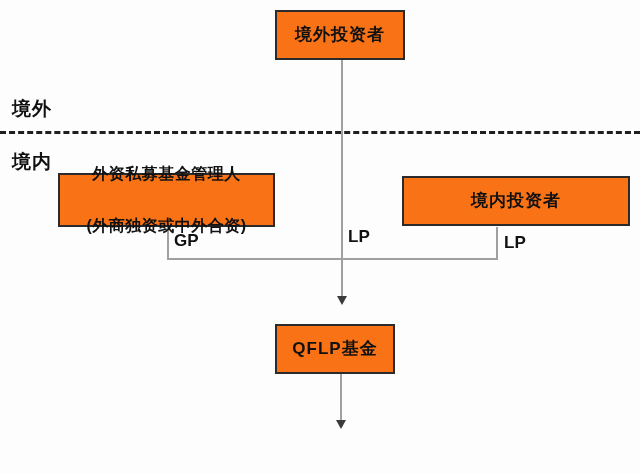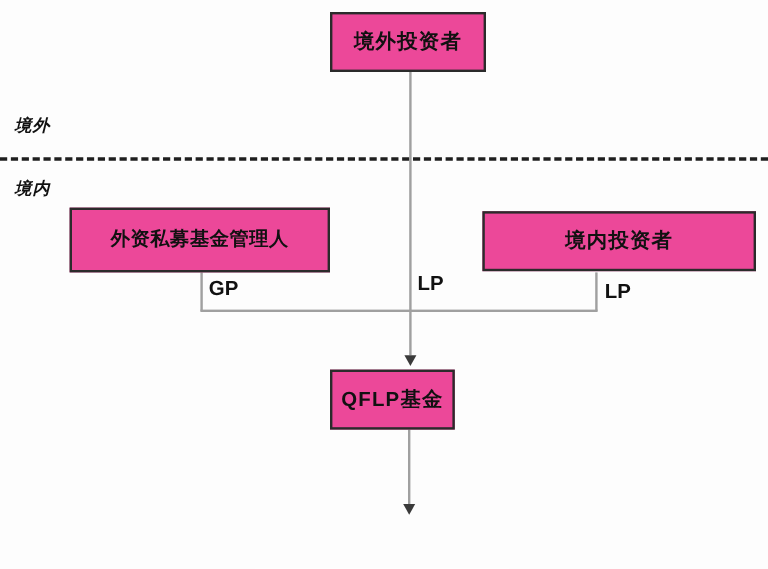--- a/index.html
+++ b/index.html
@@ -13,37 +13,36 @@
     height: 474px;
     background: #fdfdfd;
     font-family: "Liberation Sans", "DejaVu Sans", sans-serif;
     color: #111111;
     overflow: hidden;
   }
   .node {
     position: absolute;
     box-sizing: border-box;
     border: 2px solid #2b2b2b;
-    background: #ec4899;
+    background: #f97316;
     display: flex;
     flex-direction: column;
     align-items: center;
     justify-content: center;
     font-weight: bold;
     font-size: 17px;
     letter-spacing: 1px;
     text-align: center;
     line-height: 1.25;
   }
   .region-label {
     position: absolute;
     font-weight: bold;
-    font-size: 14px;
+    font-size: 19px;
     letter-spacing: 2px;
-    font-style: italic;
   }
   .divider {
     position: absolute;
     left: 0;
     width: 640px;
     height: 0;
     border-top: 3px dashed #1f1f1f;
   }
   .line {
     position: absolute;
@@ -63,21 +62,21 @@
     position: absolute;
     font-weight: bold;
     font-size: 17px;
   }
   .cjk-label { letter-spacing: 1px; }
 
   
   #box-overseas-investor { left: 275px; top: 10px;  width: 130px; height: 50px; }
   #box-fund-manager      { left: 58px;  top: 173px; width: 217px; height: 54px; font-size: 16px; letter-spacing: 0.5px; gap: 32px; }
   #box-domestic-investor { left: 402px; top: 176px; width: 228px; height: 50px; }
-  #box-qflp-fund         { left: 275px; top: 308px; width: 104px; height: 50px; align-items: center; }
+  #box-qflp-fund         { left: 275px; top: 324px; width: 120px; height: 50px; align-items: center; }
   #box-investee          { left: 270px; top: 432px; width: 143px; height: 38px; }
 
   #label-overseas { left: 12px; top: 96px; }
   #label-domestic { left: 12px; top: 149px; }
   #divider-border { top: 131px; }
 
   #line-center-vertical { left: 341px; top: 60px;  height: 236px; }
   #arrow-into-qflp      { left: 337px; top: 296px; }
   #line-left-stub       { left: 167px; top: 227px; height: 32px; }
   #line-right-stub      { left: 496px; top: 227px; height: 32px; }
@@ -114,20 +113,21 @@
   <div class="edge-label" id="edge-gp">GP</div>
   <div class="edge-label" id="edge-lp-center">LP</div>
   <div class="edge-label" id="edge-lp-right">LP</div>
 
   <div class="node" id="box-overseas-investor">
     <span>境外投资者</span>
   </div>
 
   <div class="node" id="box-fund-manager">
     <span>外资私募基金管理人</span>
+    <span>(外商独资或中外合资)</span>
   </div>
 
   <div class="node" id="box-domestic-investor">
     <span>境内投资者</span>
   </div>
 
   <div class="node" id="box-qflp-fund">
     <span>QFLP基金</span>
   </div>
 

